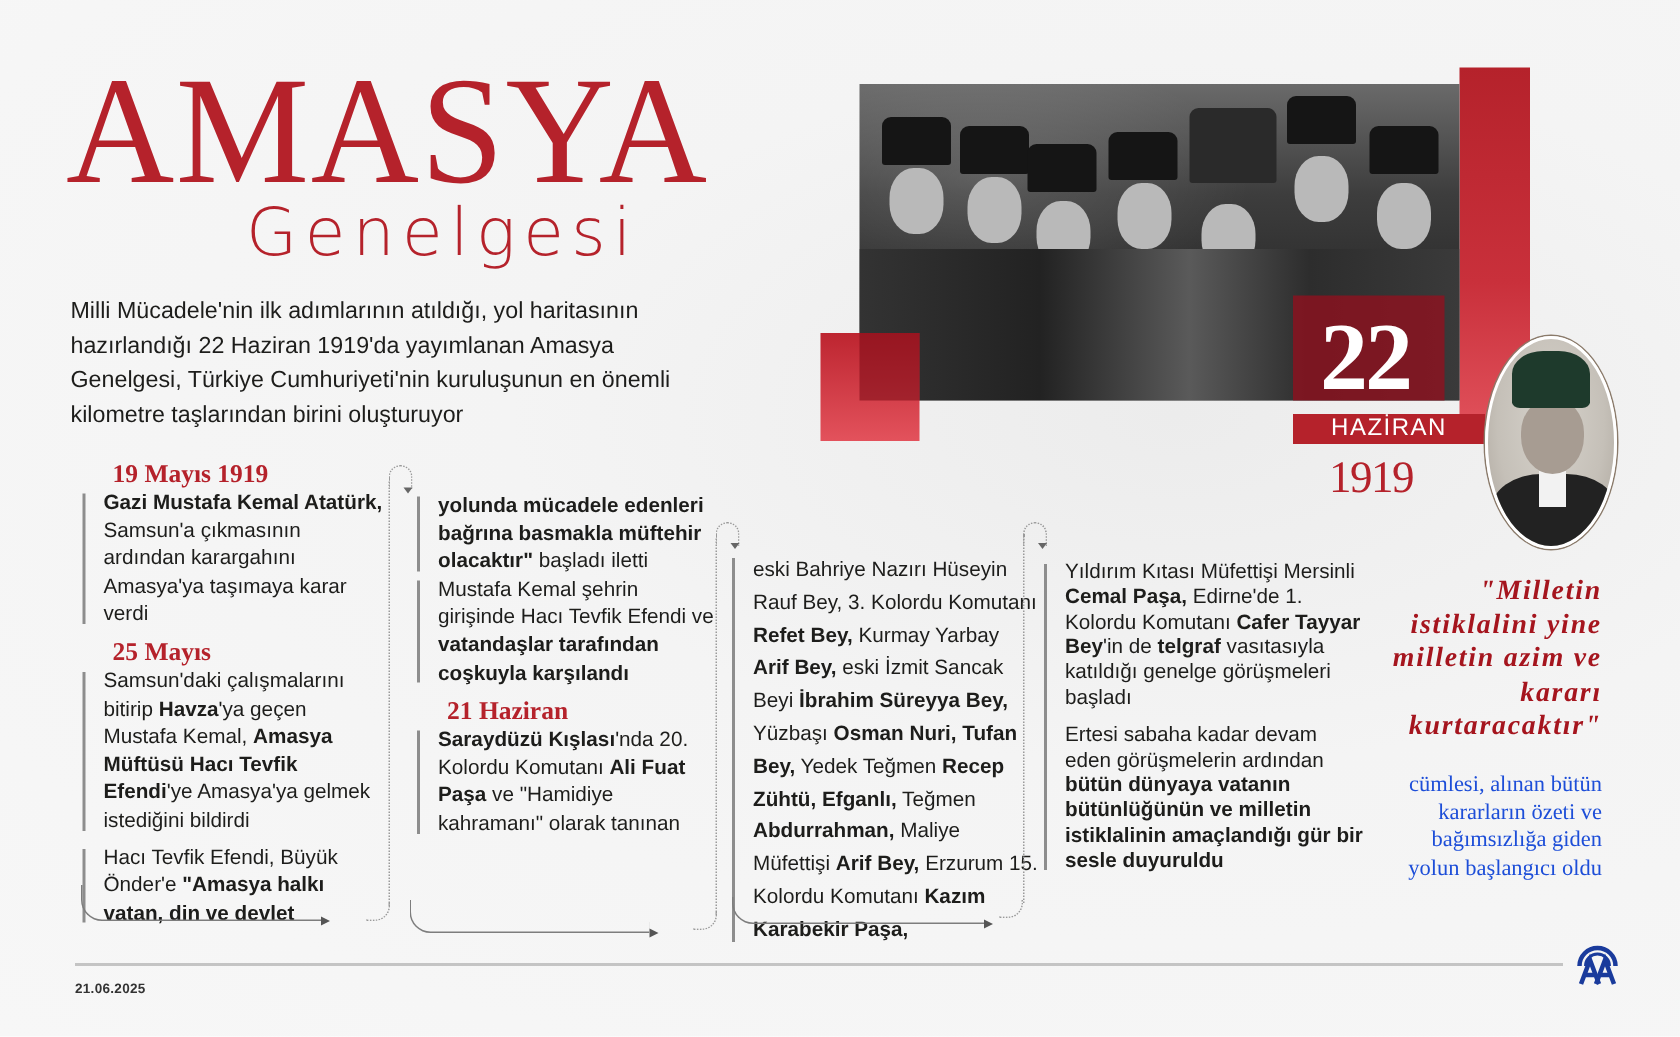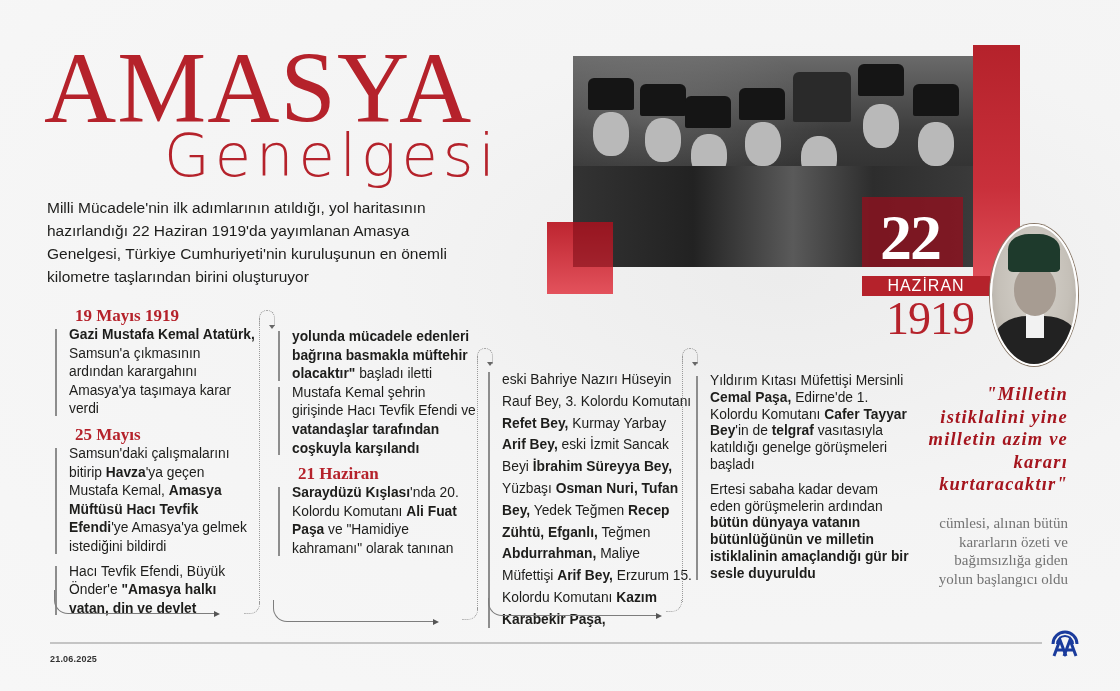--- a/index.html
+++ b/index.html
@@ -17,21 +17,21 @@
       left: 44px; top: 38px;
       font-family: "Liberation Serif", serif;
       font-size: 100px; line-height: 100px;
       color: #b5222b; letter-spacing: 1px; font-weight: normal;
       transform: scaleY(1.02);
     }
     .title-sub {
       left: 164px; top: 128px;
       font-family: "DejaVu Sans", sans-serif;
       font-weight: 200;
-      font-size: 59px; line-height: 56px;
+      font-size: 44px; line-height: 56px;
       color: #b5222b; letter-spacing: 5px;
       -webkit-text-stroke: 0px;
     }
     .intro {
       left: 47px; top: 196px; width: 430px;
       font-size: 15.5px; line-height: 23px; color: #1d1d1b;
     }
 
     
     .photo {
@@ -73,21 +73,21 @@
       background: #b5222b;
     }
     .date-month {
       left: 862px; top: 276px; width: 128px; height: 20px;
       text-align: center; color: #ffffff;
       font-size: 16px; line-height: 20px; letter-spacing: 1px;
     }
     .date-year {
       left: 886px; top: 296px;
       font-family: "Liberation Serif", serif;
-      font-size: 46px; line-height: 46px; color: #b5222b; letter-spacing: -1px;
+      font-size: 30px; line-height: 46px; color: #b5222b; letter-spacing: -1px;
     }
 
     
     .portrait {
       left: 990px; top: 224px; width: 88px; height: 142px;
       border-radius: 50%;
       border: 2px solid #ffffff;
       box-shadow: 0 0 0 1px #8a7a6a;
       background: radial-gradient(ellipse at 50% 40%, #d6d2cb 0%, #c5c0b8 60%, #aaa39a 100%);
       overflow: hidden;
@@ -151,21 +151,21 @@
 
     
     .quote {
       left: 920px; top: 383px; width: 148px; text-align: right;
       font-family: "Liberation Serif", serif; font-style: italic; font-weight: bold;
       font-size: 18.5px; line-height: 22.6px; color: #a5151e; letter-spacing: 1.2px;
     }
     .quote-caption {
       left: 918px; top: 514px; width: 150px; text-align: right;
       font-family: "Liberation Serif", serif;
-      font-size: 15px; line-height: 18.5px; color: #737373;
+      font-size: 15px; line-height: 18.5px; color: #1d4ed8;
     }
     .quote-caption span { display: block; }
 
     
     .footer-rule {
       left: 50px; top: 642px; width: 992px; height: 2px; background: #c4c4c4;
     }
     .footer-date {
       left: 50px; top: 654px; font-size: 9px; color: #333; font-weight: bold; letter-spacing: 0.2px;
     }

